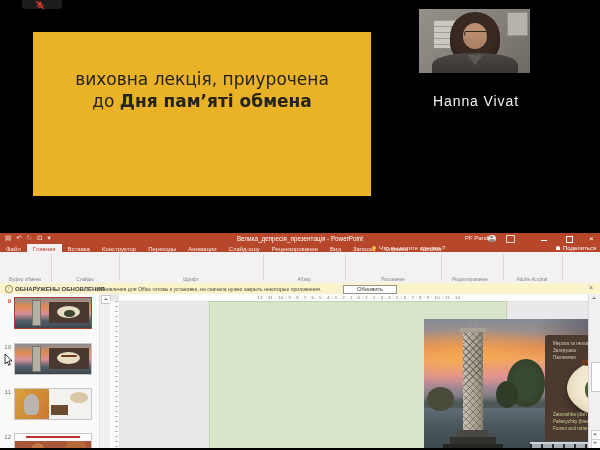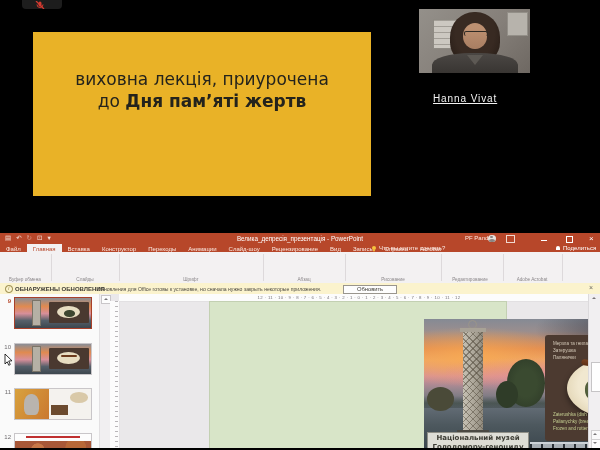--- a/index.html
+++ b/index.html
@@ -23,21 +23,21 @@
   .wc-hair{left:31px;top:3px;width:50px;height:52px;border-radius:48% 48% 42% 42%;
            background:radial-gradient(ellipse at 50% 40%,#382a22 55%,#241a14 100%);}
   .wc-face{left:44px;top:14px;width:24px;height:26px;border-radius:50% 50% 48% 48%;
            background:linear-gradient(180deg,#bd9071 20%,#a87e62 100%);}
   .wc-glasses{left:45px;top:22px;width:22px;height:4px;border-top:1px solid #2f2a24;
               border-left:1px solid #2f2a24;border-right:1px solid #2f2a24;border-radius:2px;}
   .wc-body{left:13px;top:44px;width:86px;height:26px;border-radius:45% 45% 0 0;
            background:linear-gradient(180deg,#4b4744 0%,#33302d 100%);}
   .wc-collar{left:48px;top:46px;width:16px;height:10px;background:#5d5954;
              clip-path:polygon(0 0,100% 0,50% 100%);}
-  #participant-name{left:433px;top:93px;color:#f2f2f2;font-size:10px;letter-spacing:.9px;text-decoration:underline;}
+  #participant-name{left:433px;top:93px;color:#f2f2f2;font-size:14px;letter-spacing:.9px;}
 
   
   #pp-titlebar{left:0;top:233px;width:600px;height:10.5px;background:#b7472a;color:#fff;}
   .qat{left:5px;top:1px;display:flex;gap:5px;font-size:6.5px;color:#f5ded6;
        font-family:"DejaVu Sans",sans-serif;line-height:8px;}
   #pp-title{left:0;top:2px;width:600px;text-align:center;font-size:6.3px;color:#fff;}
   #pp-user{left:465px;top:2px;font-size:6px;color:#fde8e0;}
   .avatar{left:488px;top:1.5px;width:7.5px;height:7.5px;border-radius:50%;background:#e9e2de;overflow:hidden;}
   .avatar .head{position:absolute;left:2.4px;top:1.2px;width:2.8px;height:2.8px;border-radius:50%;background:#8b8683;}
   .avatar .bust{position:absolute;left:1px;top:4.4px;width:5.5px;height:3.5px;border-radius:50% 50% 0 0;background:#8b8683;}
@@ -157,21 +157,21 @@
       <svg width="14" height="8" viewBox="0 0 14 8">
         <rect x="5.5" y="0.5" width="3" height="5" rx="1.5" fill="#d33a2f"></rect>
         <path d="M4 3.5 a3 3 0 0 0 6 0" stroke="#d33a2f" stroke-width="1" fill="none"></path>
         <line x1="3" y1="0" x2="11" y2="8" stroke="#d33a2f" stroke-width="1.3"></line>
       </svg>
     </span>
   </div>
 
   <div class="abs" id="call-slide">
     <div>виховна лекція, приурочена</div>
-    <div><span>до </span><b>Дня пам’яті жертв</b></div>
+    <div><span>до </span><b>Дня пам’яті обмена</b></div>
   </div>
 
   <div class="abs" id="webcam">
     <div class="abs wc-frame1"></div>
     <div class="abs wc-frame2"></div>
     <div class="abs wc-hair"></div>
     <div class="abs wc-face"></div>
     <div class="abs wc-glasses"></div>
     <div class="abs wc-body"></div>
     <div class="abs wc-collar"></div>
@@ -330,24 +330,20 @@
 
           <div class="abs fp-lump"></div>
 
           <div class="abs fp-en">
             <div>Zaterushka (dish made from rotten potatoes)</div>
             <div>Palianychky (bread substitutes)</div>
             <div>Frozen and rotten potatoes</div>
           </div>
         </div>
 
-        <div id="photo-caption">
-          <div>Національний музей</div>
-          <div>Голодомору-геноциду</div>
-        </div>
       </div>
     </div>
 
     <div id="right-scroll">
       <div class="tri-up" style="position:absolute;left:3px;top:3px"></div>
       <div class="rs-thumb"></div>
       <div class="rs-btn" style="top:136px">
         <div class="tri-up" style="position:absolute;left:1.5px;top:2px"></div>
       </div>
       <div class="rs-btn" style="top:145px">

